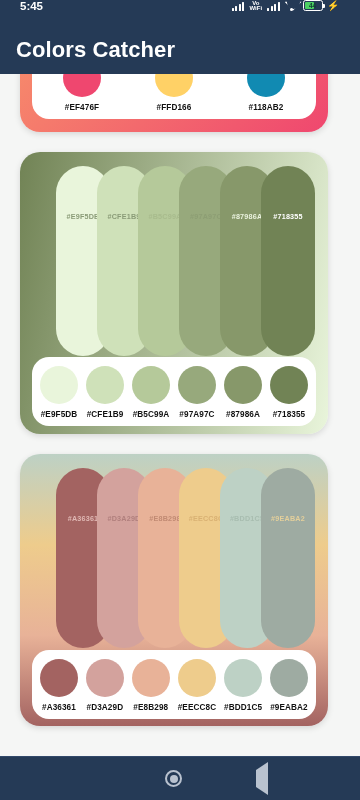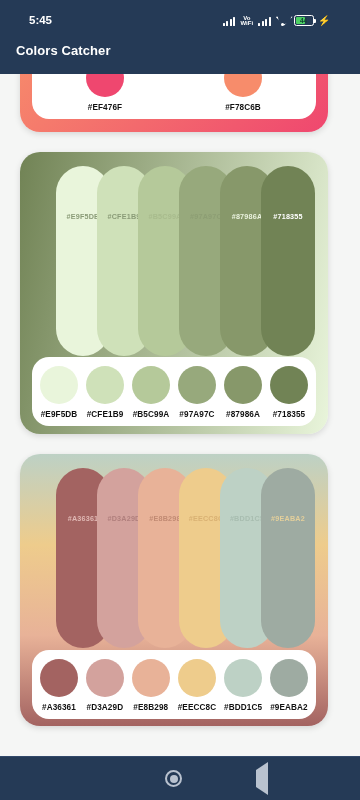--- a/index.html
+++ b/index.html
@@ -7,22 +7,22 @@
   body {
     font-family:"Liberation Sans", sans-serif;
     background:#f5f6f5;
     overflow:hidden;
     position:relative;
   }
 
   
   .statusbar{
     height:26px; background:#253a56; color:#fff;
-    display:flex; align-items:flex-end; justify-content:space-between;
-    padding:0 29px; font-size:11.5px; font-weight:700;
+    display:flex; align-items:flex-start; justify-content:space-between;
+    padding:0 20px; font-size:11.5px; font-weight:700;
   }
   .sb-right{ display:flex; align-items:center; gap:5px; }
   .sig{ display:flex; align-items:flex-end; gap:1.5px; height:10px; }
   .sig i{ width:2px; background:#fff; display:block; border-radius:.5px;}
   .sig i:nth-child(1){height:3px}
   .sig i:nth-child(2){height:5px}
   .sig i:nth-child(3){height:7px}
   .sig i:nth-child(4){height:9px}
   .volte{ font-size:6px; line-height:5px; font-weight:700; text-align:center;}
   .wifi{ position:relative; width:13px; height:10px;}
@@ -39,21 +39,21 @@
          position:relative; display:flex; align-items:center; padding:1px;}
   .batt::after{content:"";position:absolute;right:-3px;top:3px;width:1.8px;height:4px;background:#fff;border-radius:0 1px 1px 0;}
   .batt .fill{background:#4cd063;height:100%;width:62%;border-radius:1px;}
   .batt .num{position:absolute;left:0;right:0;text-align:center;font-size:6.5px;font-weight:700;color:#143;}
   .bolt{font-size:10px;}
 
   
   .appbar{
     height:48px; background:#253a56; color:#fff;
     display:flex; align-items:center; padding:0 16px;
-    font-size:13px; font-weight:700; letter-spacing:.1px;
+    font-size:22px; font-weight:700; letter-spacing:.1px;
   }
 
   
   .content{
     position:absolute; top:74px; bottom:44px; left:0; right:0;
     overflow:hidden; background:#f5f6f5;
   }
   .inner{ padding:0 12px 10px 0; }
 
   .card{
@@ -134,22 +134,26 @@
 
 <div class="content">
   <div class="inner" id="cards">
       <div class="card first" style="height: 86px; background: linear-gradient(135deg, rgb(247, 140, 107), rgb(239, 71, 111));">
         <div class="strip" style="top: 4px; z-index: 50;">
           <div class="sw">
             <div class="dot" style="background: rgb(239, 71, 111);"></div>
             <div class="hex">#EF476F</div>
           </div>
           <div class="sw">
-            <div class="dot" style="background: rgb(247, 140, 107);"></div>
-            <div class="hex">#F78C6B</div>
+            <div class="dot" style="background: rgb(255, 209, 102);"></div>
+            <div class="hex">#FFD166</div>
+          </div>
+          <div class="sw">
+            <div class="dot" style="background: rgb(17, 138, 178);"></div>
+            <div class="hex">#118AB2</div>
           </div>
         </div>
       </div>
       <div class="card" style="height: 282px; background: linear-gradient(100deg, rgb(113, 131, 85), rgb(233, 245, 219));">
         <div class="bars">
           <div class="bar" style="left: 36px; width: 54px; height: 190px; top: 14px; background: rgb(233, 245, 219); z-index: 1;">
             <span style="color: rgb(138, 155, 119);">#E9F5DB</span>
           </div>
           <div class="bar" style="left: 77px; width: 54px; height: 190px; top: 14px; background: rgb(207, 225, 185); z-index: 2;">
             <span style="color: rgb(138, 155, 119);">#CFE1B9</span>

